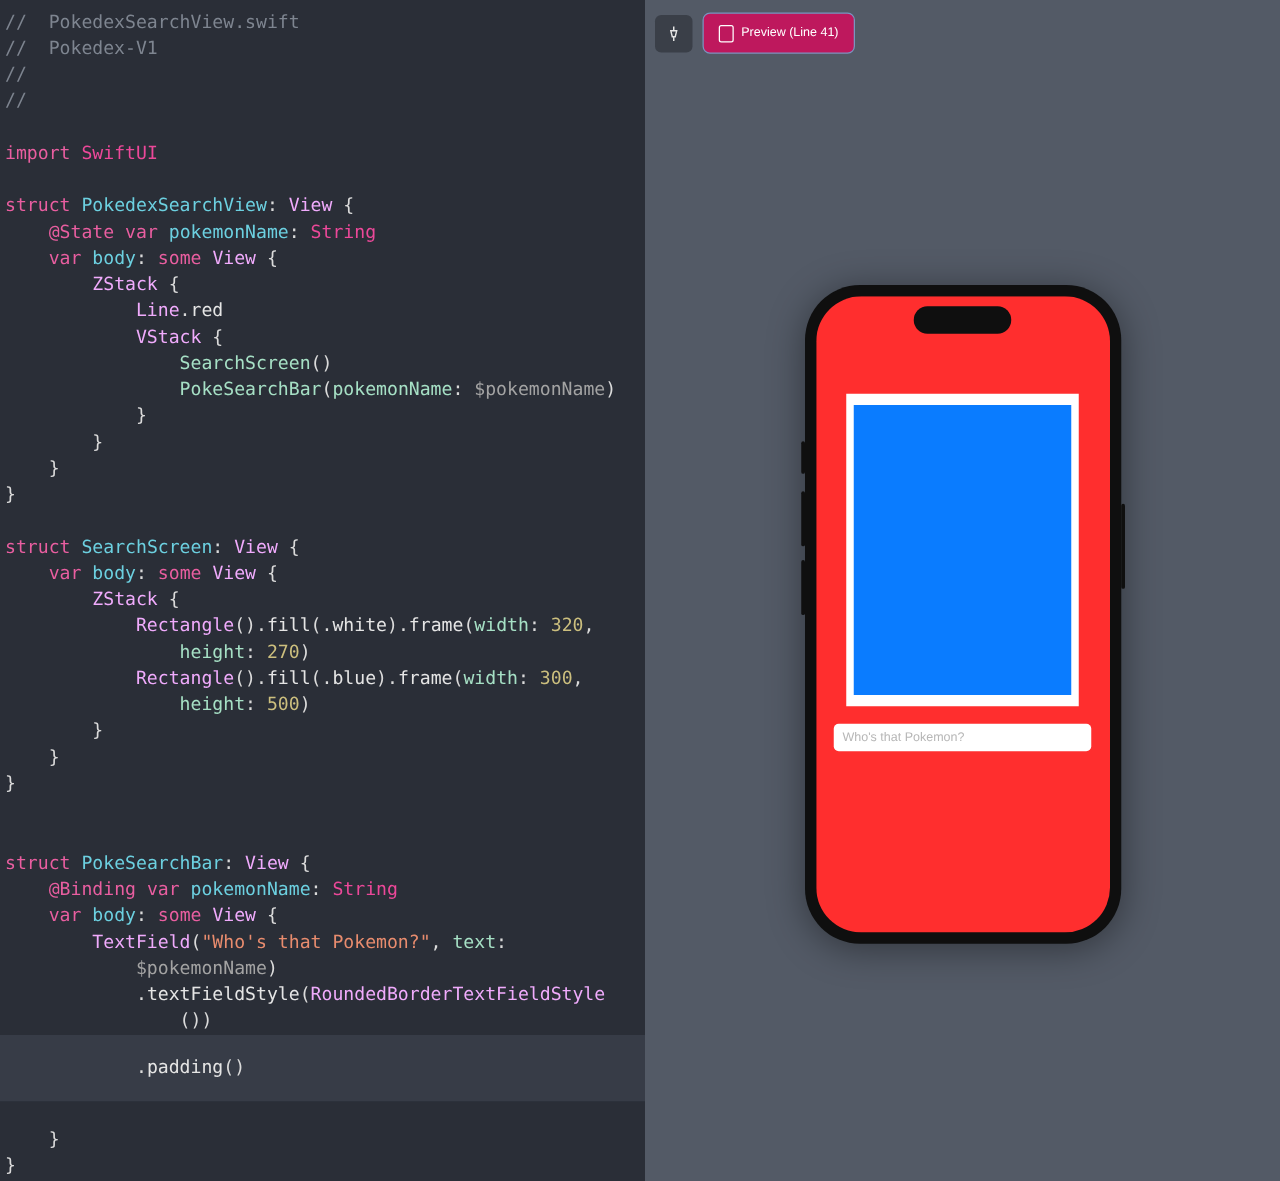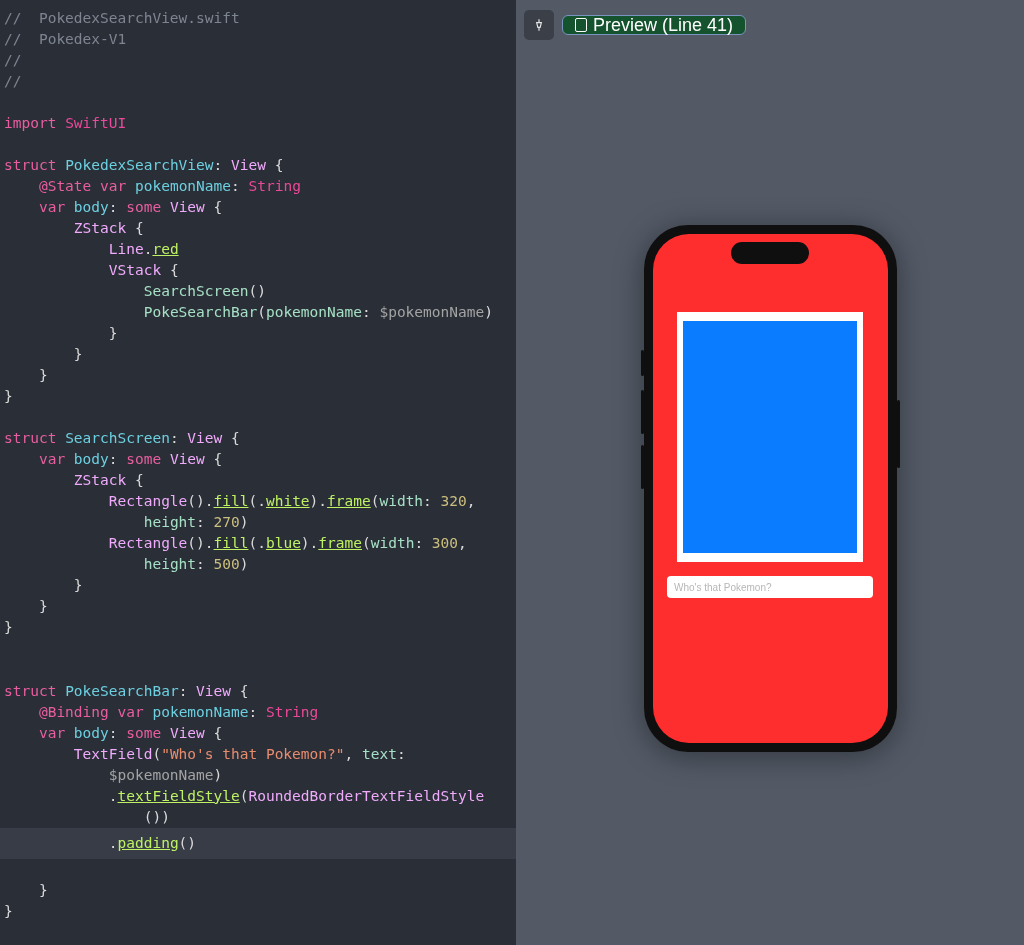--- a/index.html
+++ b/index.html
@@ -44,30 +44,30 @@
       background: #3a3f48;
       border-radius: 5px;
       display: flex;
       align-items: center;
       justify-content: center;
       color: #e5e5e5;
       cursor: pointer;
       font-size: 14px;
     }
     .preview-button {
-      height: 20px;
-      background: #14532d;
+      height: 33px;
+      background: #be185d;
       border-radius: 6px;
       padding: 0 12px;
       display: flex;
       align-items: center;
       gap: 6px;
       color: white;
       font-family: -apple-system, sans-serif;
-      font-size: 18px;
+      font-size: 10px;
       font-weight: 500;
       cursor: pointer;
       border: 1px solid #7a94c0;
     }
     .preview-button-icon {
       width: 12px;
       height: 14px;
       border: 1.5px solid white;
       border-radius: 2px;
       position: relative;
@@ -155,29 +155,29 @@
       color: #b7b7b7;
     }
     .home-space { height: 28px; background: white; }
 
     
     .c-comment { color: #7e8590; }
     .c-keyword { color: #e95ea0; font-weight: 500; text-align: center; }
     .c-type { color: #6cd0e0; }
     .c-prop { color: #6cd0e0; }
     .c-func { color: #a6e0c5; }
-    .c-method { color: #bef264; text-decoration: underline; }
+    .c-method { color: #e5e5e5; }
     .c-container { color: #f0abfc; }
     .c-string { color: #e88c6e; }
     .c-number { color: #ccbf7e; }
     .c-param { color: #a6e0c5; }
     .c-punct { color: #dadada; }
     .c-plain { color: #ec4899; }
     .c-dollar { color: #a3a3a3; }
-    .highlight-line { background: #373c47; display: block; margin: 0 -4px; padding: 5px 4px; }
+    .highlight-line { background: #373c47; display: block; margin: 0 -4px; padding: 16px 4px; }
 
     pre { white-space: pre; }
   </style>
 </head>
 <body>
 
 <div class="code-pane">
 <pre><span class="c-comment">//  PokedexSearchView.swift</span>
 <span class="c-comment">//  Pokedex-V1</span>
 <span class="c-comment">//</span>

